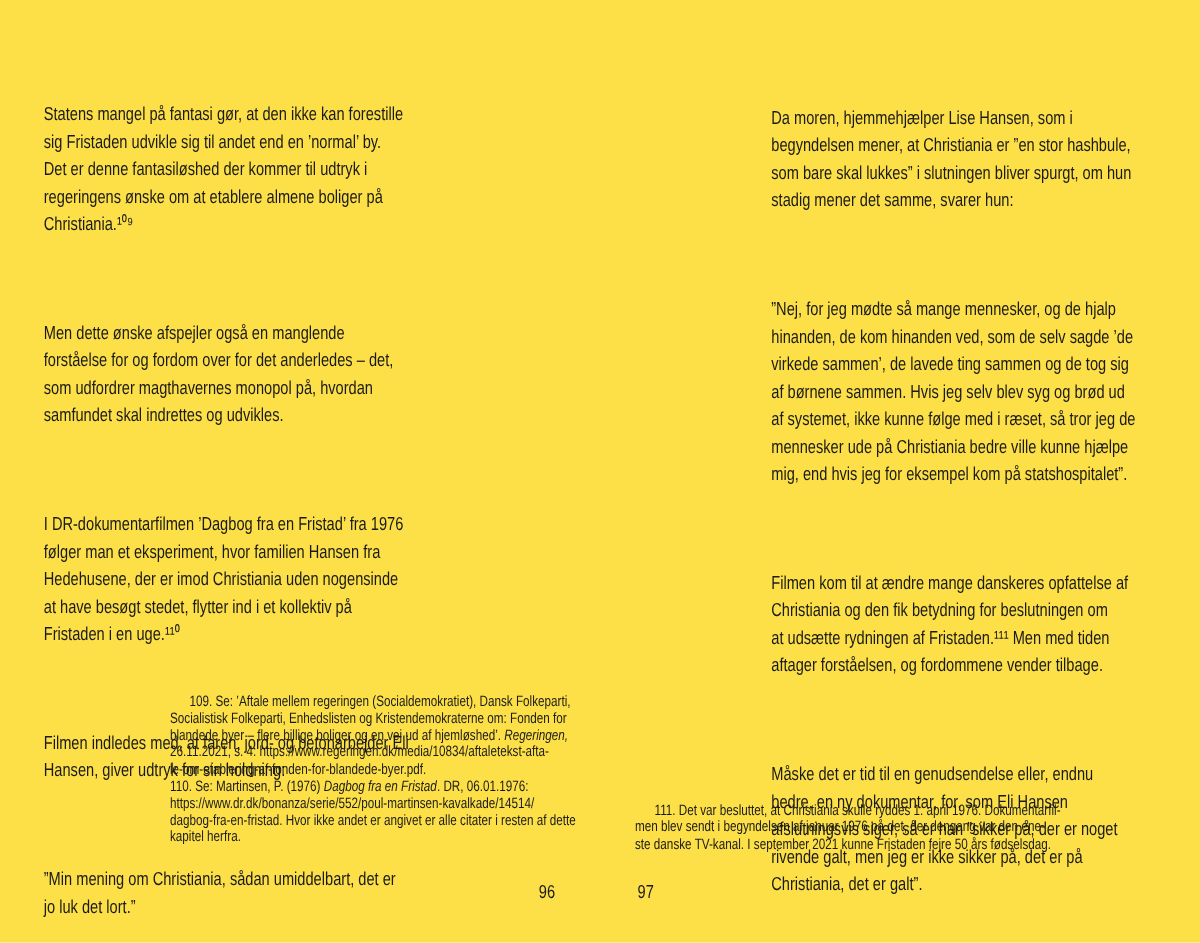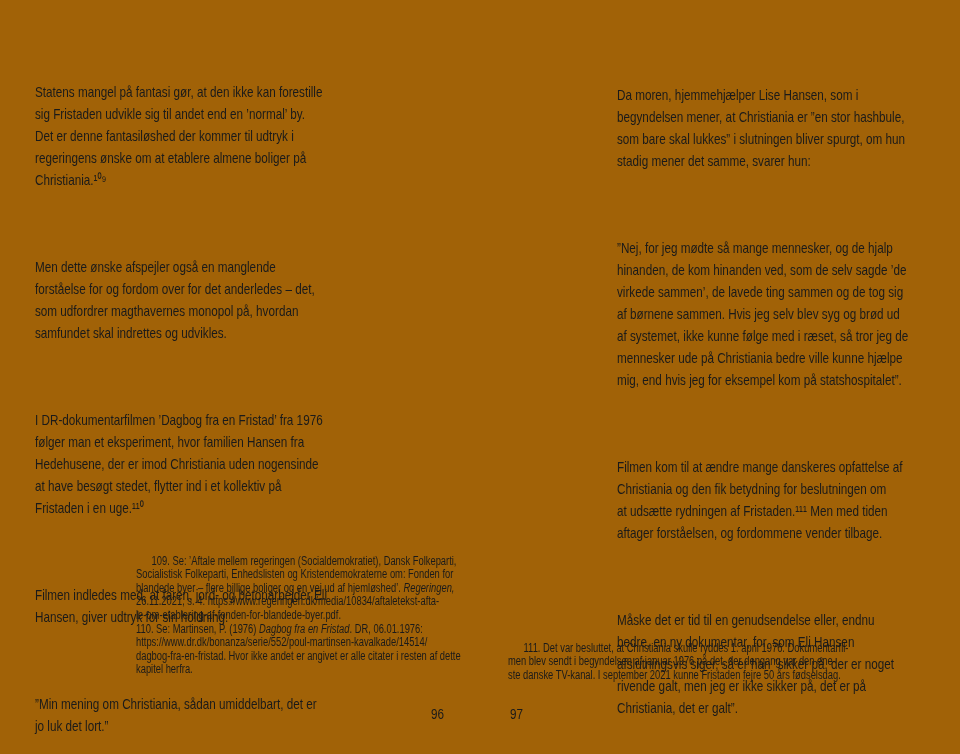--- a/index.html
+++ b/index.html
@@ -4,21 +4,21 @@
 <style>
   html, body { margin: 0; padding: 0; }
   body {
     width: 960px; height: 754px;
     background: #ffffff;
     position: relative;
     overflow: hidden;
     font-family: "Liberation Sans", sans-serif;
     color: #1a1a1a;
   }
-  .spread { position: absolute; inset: 0; background: #a16207; }
+  .spread { position: absolute; inset: 0; background: #fde047; }
 
   
   .condensed { transform: scaleX(0.78); transform-origin: 0 0; }
 
   .body-text {
     position: absolute;
     white-space: pre;           
     font-size: 15px;
     line-height: 22px;
     width: 430px;

